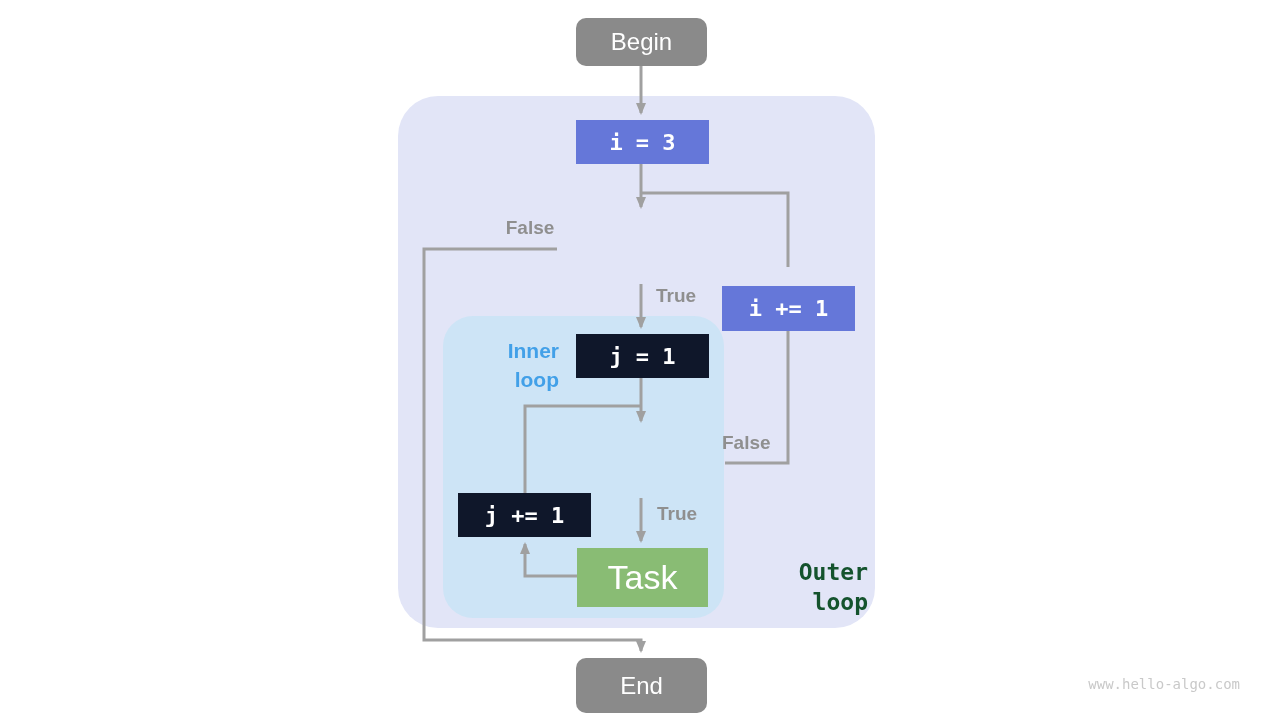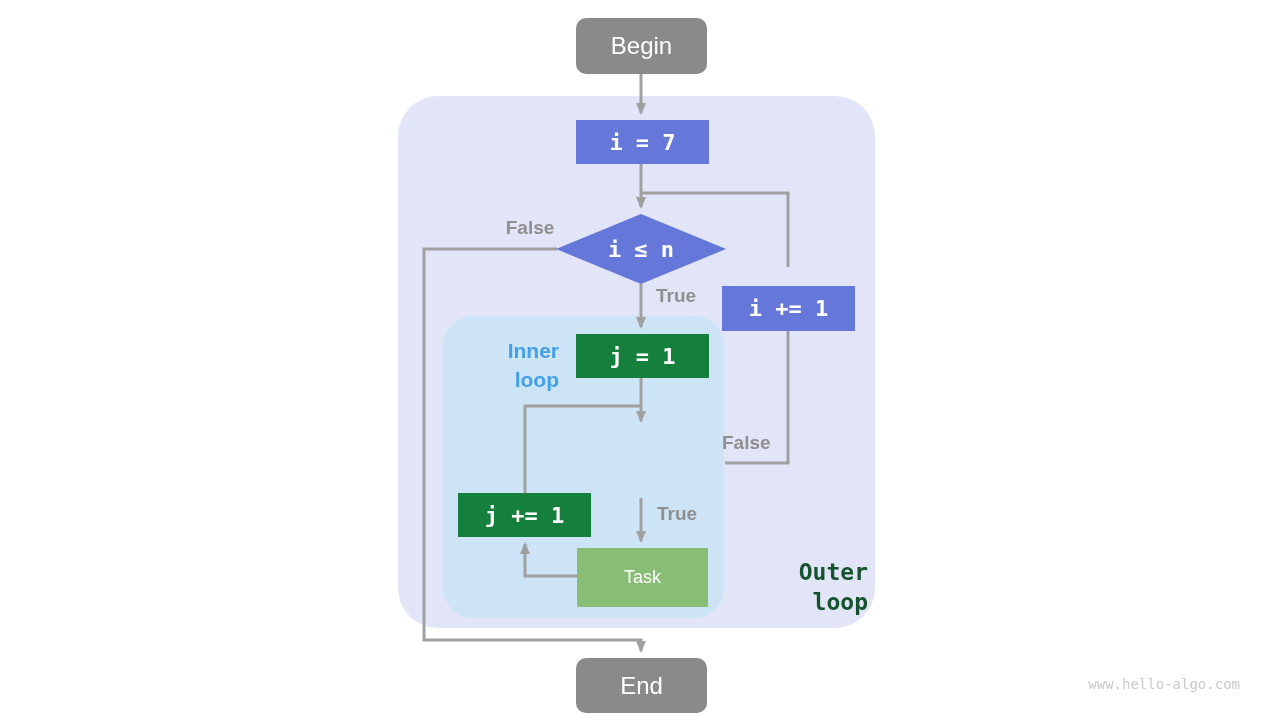--- a/index.html
+++ b/index.html
@@ -15,24 +15,24 @@
     position:absolute;left:443px;top:316px;width:281px;height:302px;
     background:#cde4f6;border-radius:30px;
   }
   svg.edges{position:absolute;left:0;top:0;width:1280px;height:720px;}
   .node{
     position:absolute;display:flex;align-items:center;justify-content:center;
     color:#ffffff;box-sizing:border-box;text-align:center;
   }
   .terminal{background:#8a8a8a;border-radius:10px;font-size:24px;}
   .proc-outer{background:#6577d9;}
-  .proc-inner{background:#15803d;}
+  .proc-inner{background:#0f172a;}
   .code{font-family:"DejaVu Sans Mono","Liberation Mono",monospace;font-weight:bold;font-size:22px;}
   .diamond{clip-path:polygon(50% 0,100% 50%,50% 100%,0 50%);}
-  .task{background:#89bc74;font-size:18px;}
+  .task{background:#89bc74;font-size:34px;}
   .branch-label{
     position:absolute;color:#8f8f8f;font-weight:bold;font-size:19px;
     white-space:nowrap;
   }
   .loop-label{position:absolute;font-weight:bold;text-align:right;}
   .loop-label .line{display:block;}
   .inner-loop-label{left:459px;top:336px;width:100px;color:#42a0e8;font-size:21px;line-height:29px;}
   .outer-loop-label{
     left:748px;top:557px;width:120px;color:#14532d;font-size:23px;line-height:30px;
     font-family:"DejaVu Sans Mono","Liberation Mono",monospace;
@@ -74,25 +74,24 @@
       <polyline points="525,493 525,406 641,406"></polyline>
 
       <polyline points="641,498 641,541" marker-end="url(#arrow)"></polyline>
 
       <polyline points="577,576 525,576 525,544" marker-end="url(#arrow)"></polyline>
 
       <polyline points="725,463 788,463 788,319" marker-end="url(#arrow)"></polyline>
     </g>
   </svg>
 
-  <div class="node terminal" style="left:576px;top:18px;width:131px;height:56px;">Begin</div>
+  <div class="node terminal" style="left:576px;top:18px;width:131px;height:48px;">Begin</div>
 
-  <div class="node proc-outer code" style="left:576px;top:120px;width:133px;height:44px;">i = 7</div>
+  <div class="node proc-outer code" style="left:576px;top:120px;width:133px;height:44px;">i = 3</div>
 
-  <div class="node proc-outer diamond code" style="left:556px;top:214px;width:170px;height:70px;">i ≤ n</div>
 
   <div class="node proc-outer code" style="left:722px;top:267px;width:133px;height:45px;margin-top:19px;">i += 1</div>
 
   <div class="node proc-inner code" style="left:576px;top:334px;width:133px;height:44px;">j = 1</div>
 
 
   <div class="node proc-inner code" style="left:458px;top:493px;width:133px;height:44px;">j += 1</div>
 
   <div class="node task" style="left:577px;top:548px;width:131px;height:59px;">Task</div>
 

